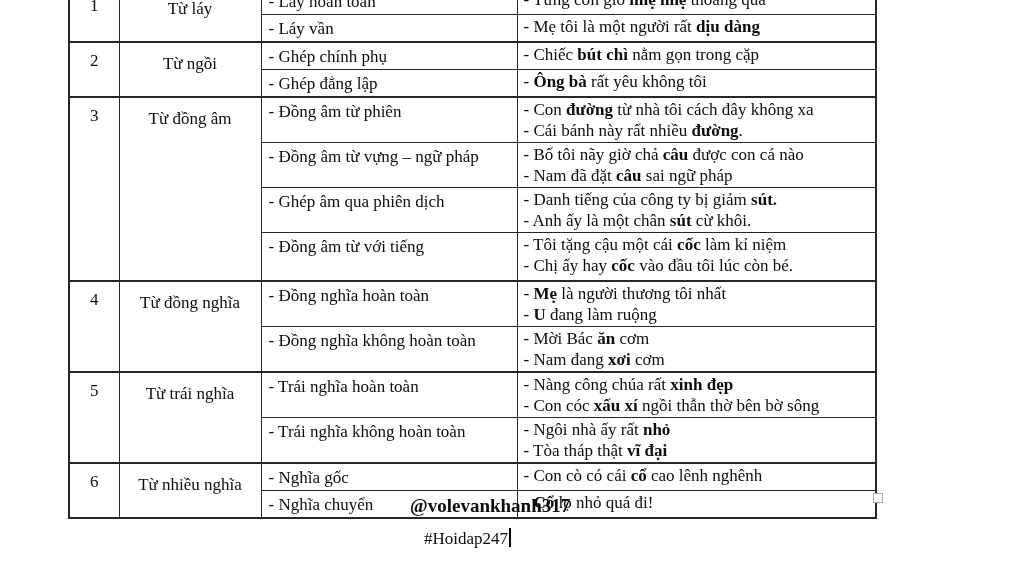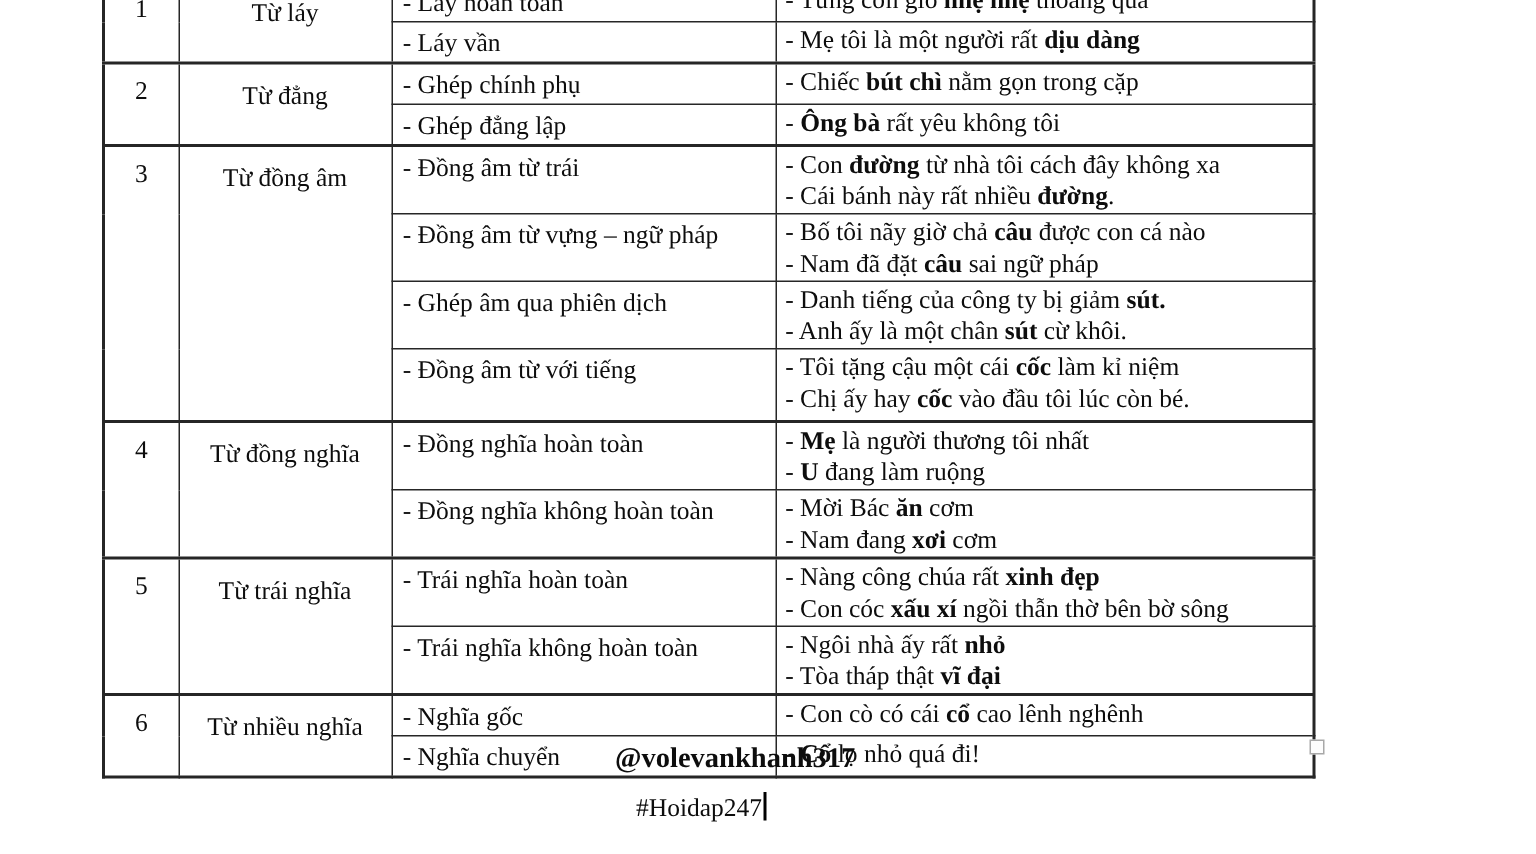--- a/index.html
+++ b/index.html
@@ -63,36 +63,36 @@
           </td>
         </tr>
         <tr style="height: 23px;">
           <td class="label">- Láy vần</td>
           <td class="examples">
             <div class="example-line"><span>- Mẹ tôi là một người rất </span><b>dịu dàng</b></div>
           </td>
         </tr>
         <tr class="group-start" style="height: 23px;">
           <td class="num" rowspan="2">2</td>
-          <td class="type" rowspan="2">Từ đẳng</td>
+          <td class="type" rowspan="2">Từ ngồi</td>
           <td class="label">- Ghép chính phụ</td>
           <td class="examples">
             <div class="example-line"><span>- Chiếc </span><b>bút chì</b><span> nằm gọn trong cặp</span></div>
           </td>
         </tr>
         <tr style="height: 23px;">
           <td class="label">- Ghép đẳng lập</td>
           <td class="examples">
             <div class="example-line"><span>- </span><b>Ông bà</b><span> rất yêu không tôi</span></div>
           </td>
         </tr>
         <tr class="group-start" style="height: 45px;">
           <td class="num" rowspan="4">3</td>
           <td class="type" rowspan="4">Từ đồng âm</td>
-          <td class="label">- Đồng âm từ trái</td>
+          <td class="label">- Đồng âm từ phiên</td>
           <td class="examples">
             <div class="example-line"><span>- Con </span><b>đường</b><span> từ nhà tôi cách đây không xa</span></div>
             <div class="example-line"><span>- Cái bánh này rất nhiều </span><b>đường</b><span>.</span></div>
           </td>
         </tr>
         <tr style="height: 45px;">
           <td class="label">- Đồng âm từ vựng – ngữ pháp</td>
           <td class="examples">
             <div class="example-line"><span>- Bố tôi nãy giờ chả </span><b>câu</b><span> được con cá nào</span></div>
             <div class="example-line"><span>- Nam đã đặt </span><b>câu</b><span> sai ngữ pháp</span></div>

